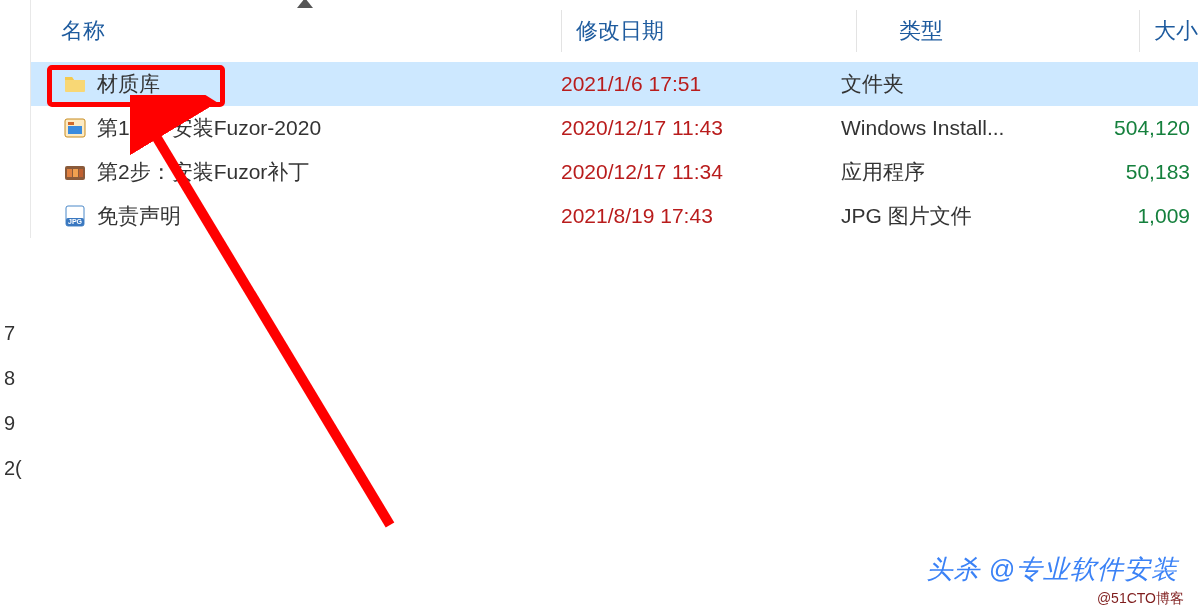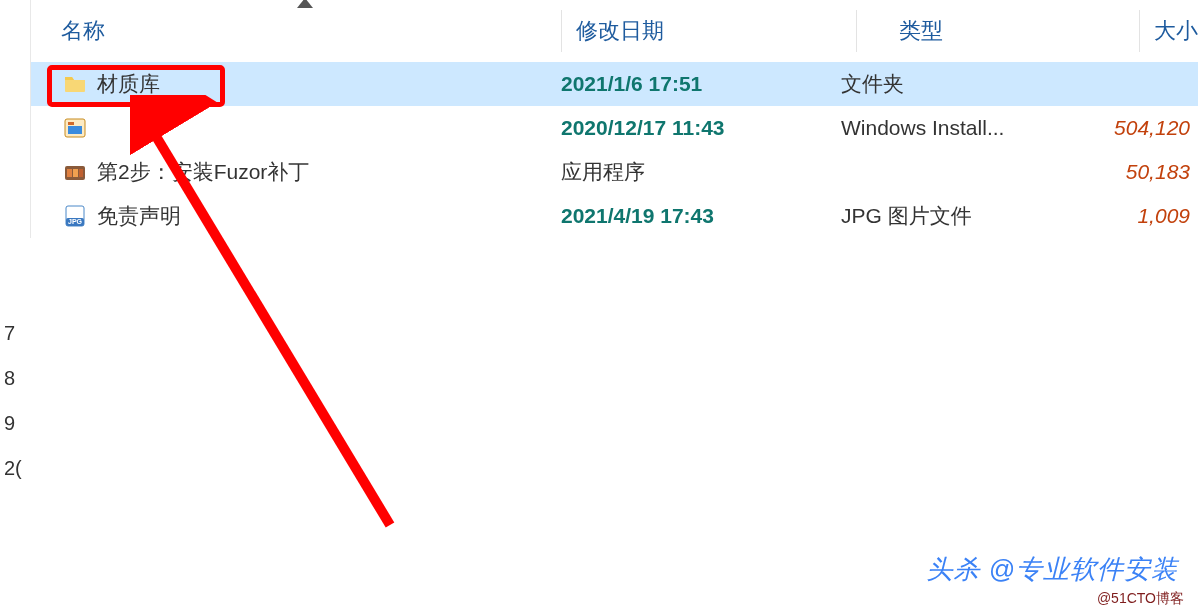--- a/index.html
+++ b/index.html
@@ -78,23 +78,23 @@
     .data-row.selected {
       background: #cde8ff;
     }
     .dr-name {
       width: 530px;
       padding-left: 32px;
       display: flex;
       align-items: center;
       gap: 10px;
     }
-    .dr-date { width: 280px; color: #0f766e; font-weight: bold; }
+    .dr-date { width: 280px; color: #b91c1c; }
     .dr-type { width: 240px; color: #333; }
-    .dr-size { flex: 1; text-align: right; padding-right: 8px; color: #c2410c; font-style: italic; }
+    .dr-size { flex: 1; text-align: right; padding-right: 8px; color: #15803d; }
     .icon {
       width: 24px;
       height: 24px;
       display: inline-flex;
       align-items: center;
       justify-content: center;
       flex-shrink: 0;
     }
     .icon svg { width: 24px; height: 24px; }
     .highlight-box {
@@ -173,52 +173,54 @@
       </div>
       <div class="data-row">
         <div class="dr-name">
           <span class="icon">
             <svg viewBox="0 0 24 24">
               <rect x="2" y="3" width="20" height="18" rx="2" fill="#fdebc4" stroke="#c78b1e"></rect>
               <rect x="5" y="10" width="14" height="8" fill="#3a8bde"></rect>
               <rect x="5" y="6" width="6" height="3" fill="#d16a2a"></rect>
             </svg>
           </span>
+          <span>第1步：安装Fuzor-2020</span>
         </div>
         <div class="dr-date">2020/12/17 11:43</div>
         <div class="dr-type">Windows Install...</div>
         <div class="dr-size">504,120</div>
       </div>
       <div class="data-row">
         <div class="dr-name">
           <span class="icon">
             <svg viewBox="0 0 24 24">
               <rect x="2" y="6" width="20" height="14" rx="2" fill="#8a5a3a"></rect>
               <rect x="4" y="9" width="5" height="8" fill="#e08040"></rect>
               <rect x="10" y="9" width="5" height="8" fill="#f0a050"></rect>
               <rect x="16" y="9" width="4" height="8" fill="#c06030"></rect>
             </svg>
           </span>
           <span>第2步：安装Fuzor补丁</span>
         </div>
+        <div class="dr-date">2020/12/17 11:34</div>
         <div class="dr-type">应用程序</div>
         <div class="dr-size">50,183</div>
       </div>
       <div class="data-row">
         <div class="dr-name">
           <span class="icon">
             <svg viewBox="0 0 24 24">
               <rect x="3" y="2" width="18" height="20" rx="2" fill="#ffffff" stroke="#4a88c8"></rect>
               <rect x="3" y="14" width="18" height="8" rx="2" fill="#3a78c0"></rect>
               <text x="12" y="20" font-size="7" fill="#fff" text-anchor="middle" font-weight="bold">JPG</text>
             </svg>
           </span>
           <span>免责声明</span>
         </div>
-        <div class="dr-date">2021/4/19 17:43</div>
+        <div class="dr-date">2021/8/19 17:43</div>
         <div class="dr-type">JPG 图片文件</div>
         <div class="dr-size">1,009</div>
       </div>
     </div>
 
 </div>
 
 <div class="highlight-box"></div>
 
 <svg class="arrow-svg" viewBox="0 0 310 460">

